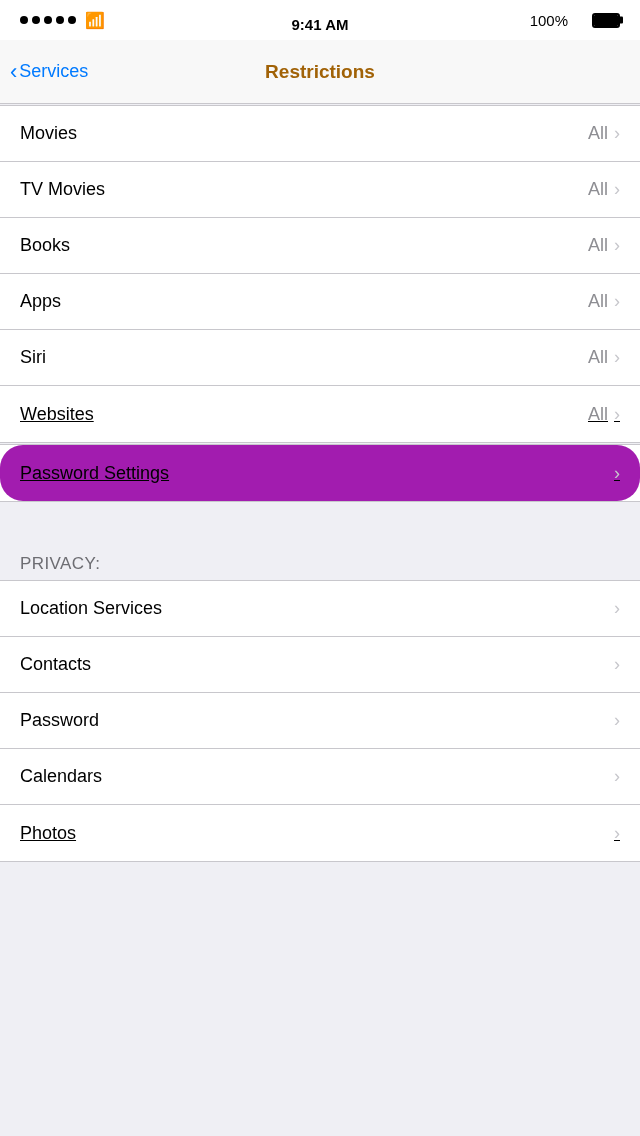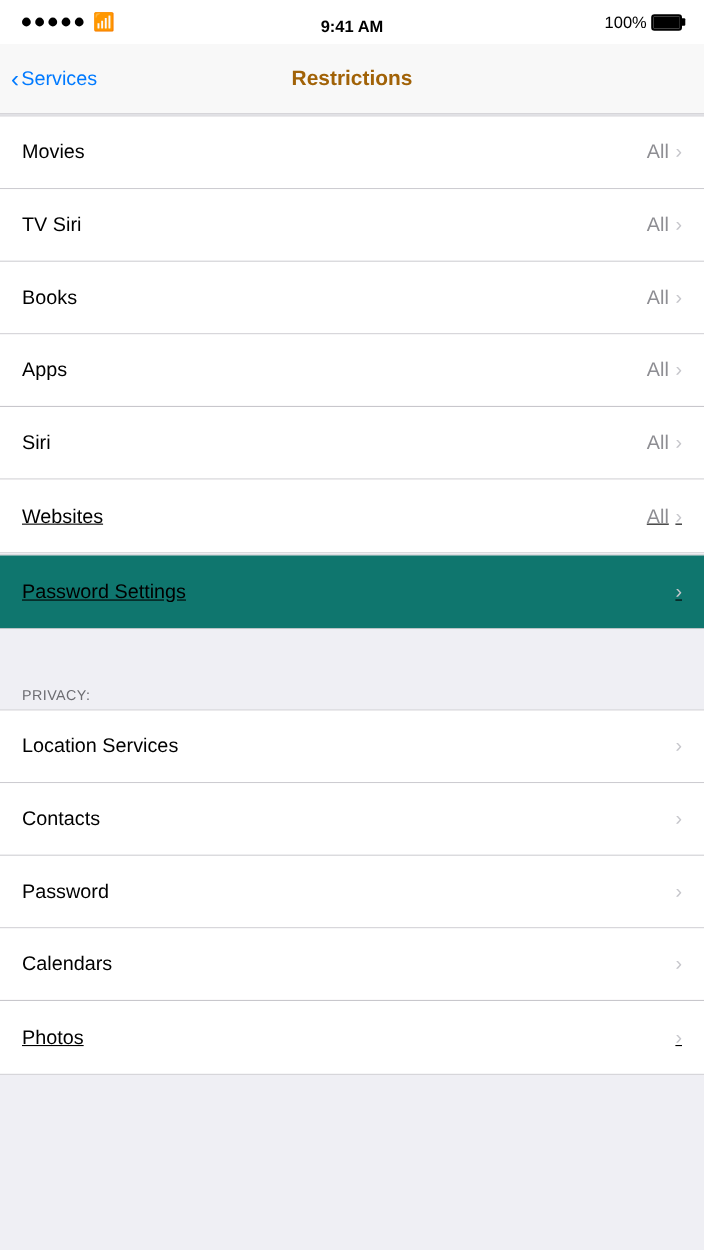--- a/index.html
+++ b/index.html
@@ -48,21 +48,21 @@
       font-size: 15px;
       font-weight: 600;
       position: absolute;
       left: 50%;
       transform: translateX(-50%);
       top: 16px;
     }
     .status-bar-right {
       display: flex;
       align-items: center;
-      gap: 4px;
+      gap: 24px;
       margin-left: auto;
     }
     .battery-pct {
       font-size: 15px;
       font-weight: 500;
     }
     .battery-icon {
       width: 28px;
       height: 15px;
       border: 2px solid #000;
@@ -117,52 +117,53 @@
     }
     .nav-title {
       font-size: 19px;
       font-weight: 600;
       color: #a16207;
     }
 
     .section-header {
       background: #efeff4;
       padding: 12px 20px 6px;
-      font-size: 13px;
+      font-size: 17px;
       font-weight: 400;
       color: #6d6d72;
       text-transform: uppercase;
       letter-spacing: 0.4px;
     }
 
     .list-group {
       background: #fff;
       border-top: 1px solid #c8c7cc;
       border-bottom: 1px solid #c8c7cc;
     }
 
     .list-item {
       display: flex;
       align-items: center;
       justify-content: space-between;
       background: #fff;
       padding: 0 20px;
-      height: 66px;
+      height: 56px;
       border-bottom: 1px solid #c8c7cc;
       cursor: pointer;
       position: relative;
     }
 
     .list-item:last-child {
       border-bottom: none;
       text-decoration: underline;
     }
 
     .list-item.highlighted {
-      background: #0f766e;
+      background: #a21caf;
+      border-radius: 23px;
     }
 
     .list-item-label {
       font-size: 18px;
       color: #000;
       font-weight: 400;
     }
 
     .list-item-right {
       display: flex;
@@ -220,21 +221,21 @@
 <div style="background:#efeff4; height:1px;"></div>
 <div class="list-group">
   <div class="list-item">
     <span class="list-item-label">Movies</span>
     <div class="list-item-right">
       <span class="list-item-value">All</span>
       <span class="chevron-right">›</span>
     </div>
   </div>
   <div class="list-item">
-    <span class="list-item-label">TV Siri</span>
+    <span class="list-item-label">TV Movies</span>
     <div class="list-item-right">
       <span class="list-item-value">All</span>
       <span class="chevron-right">›</span>
     </div>
   </div>
   <div class="list-item">
     <span class="list-item-label">Books</span>
     <div class="list-item-right">
       <span class="list-item-value">All</span>
       <span class="chevron-right">›</span>

